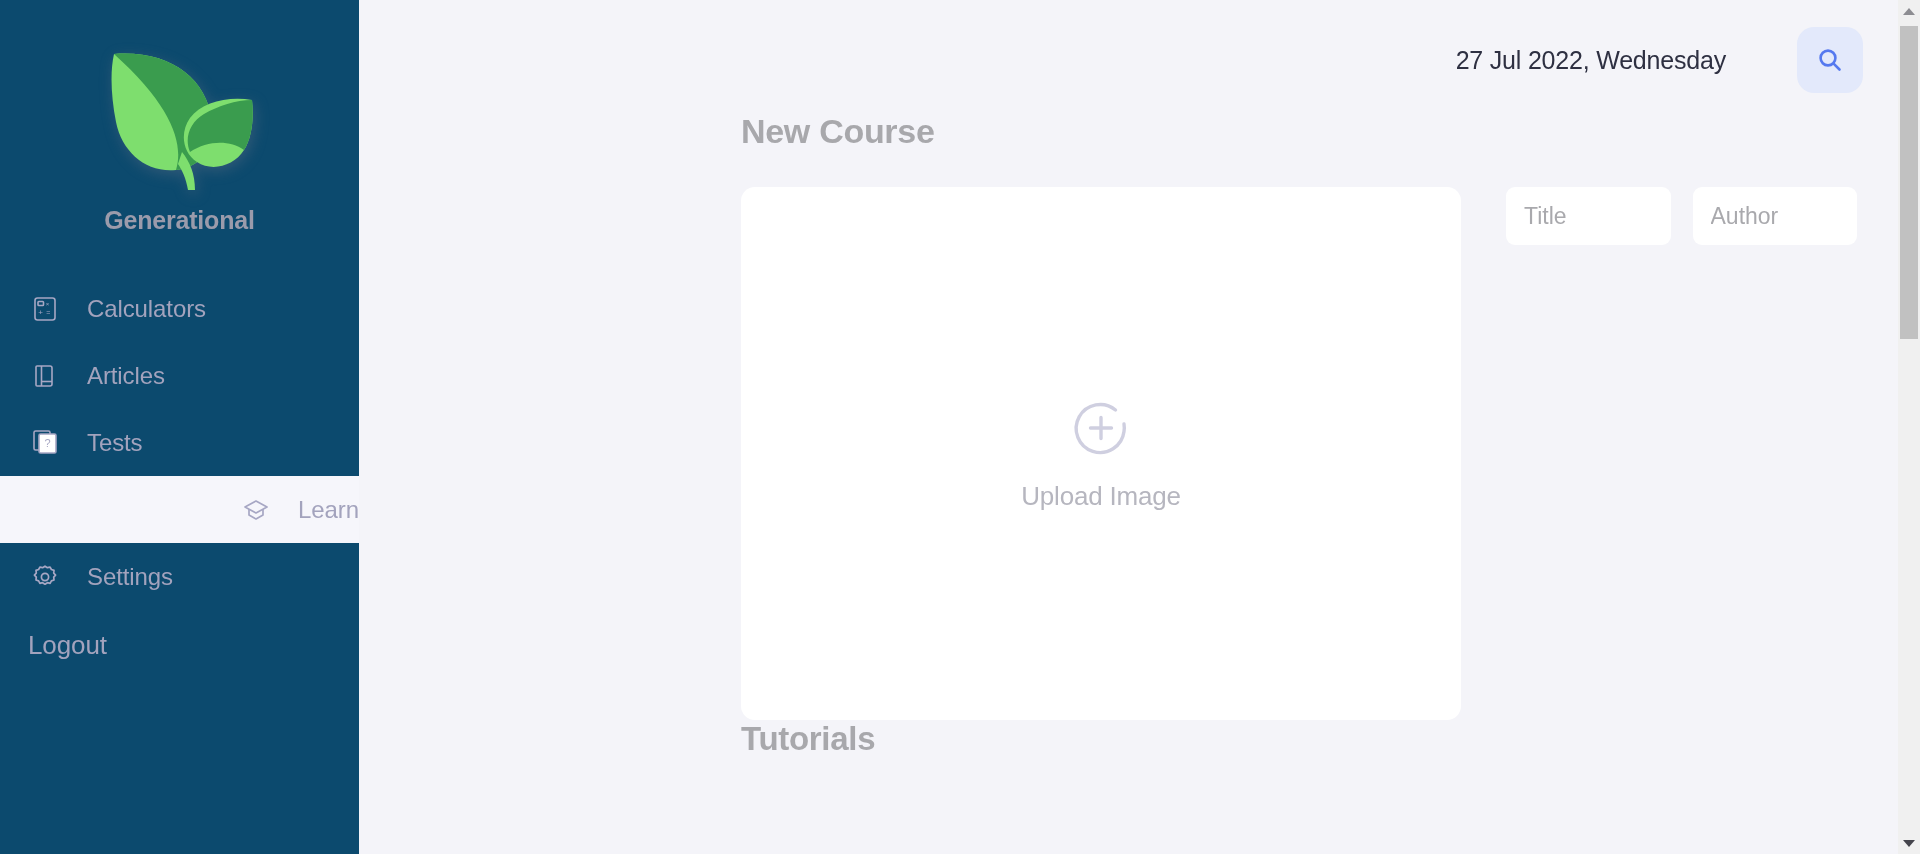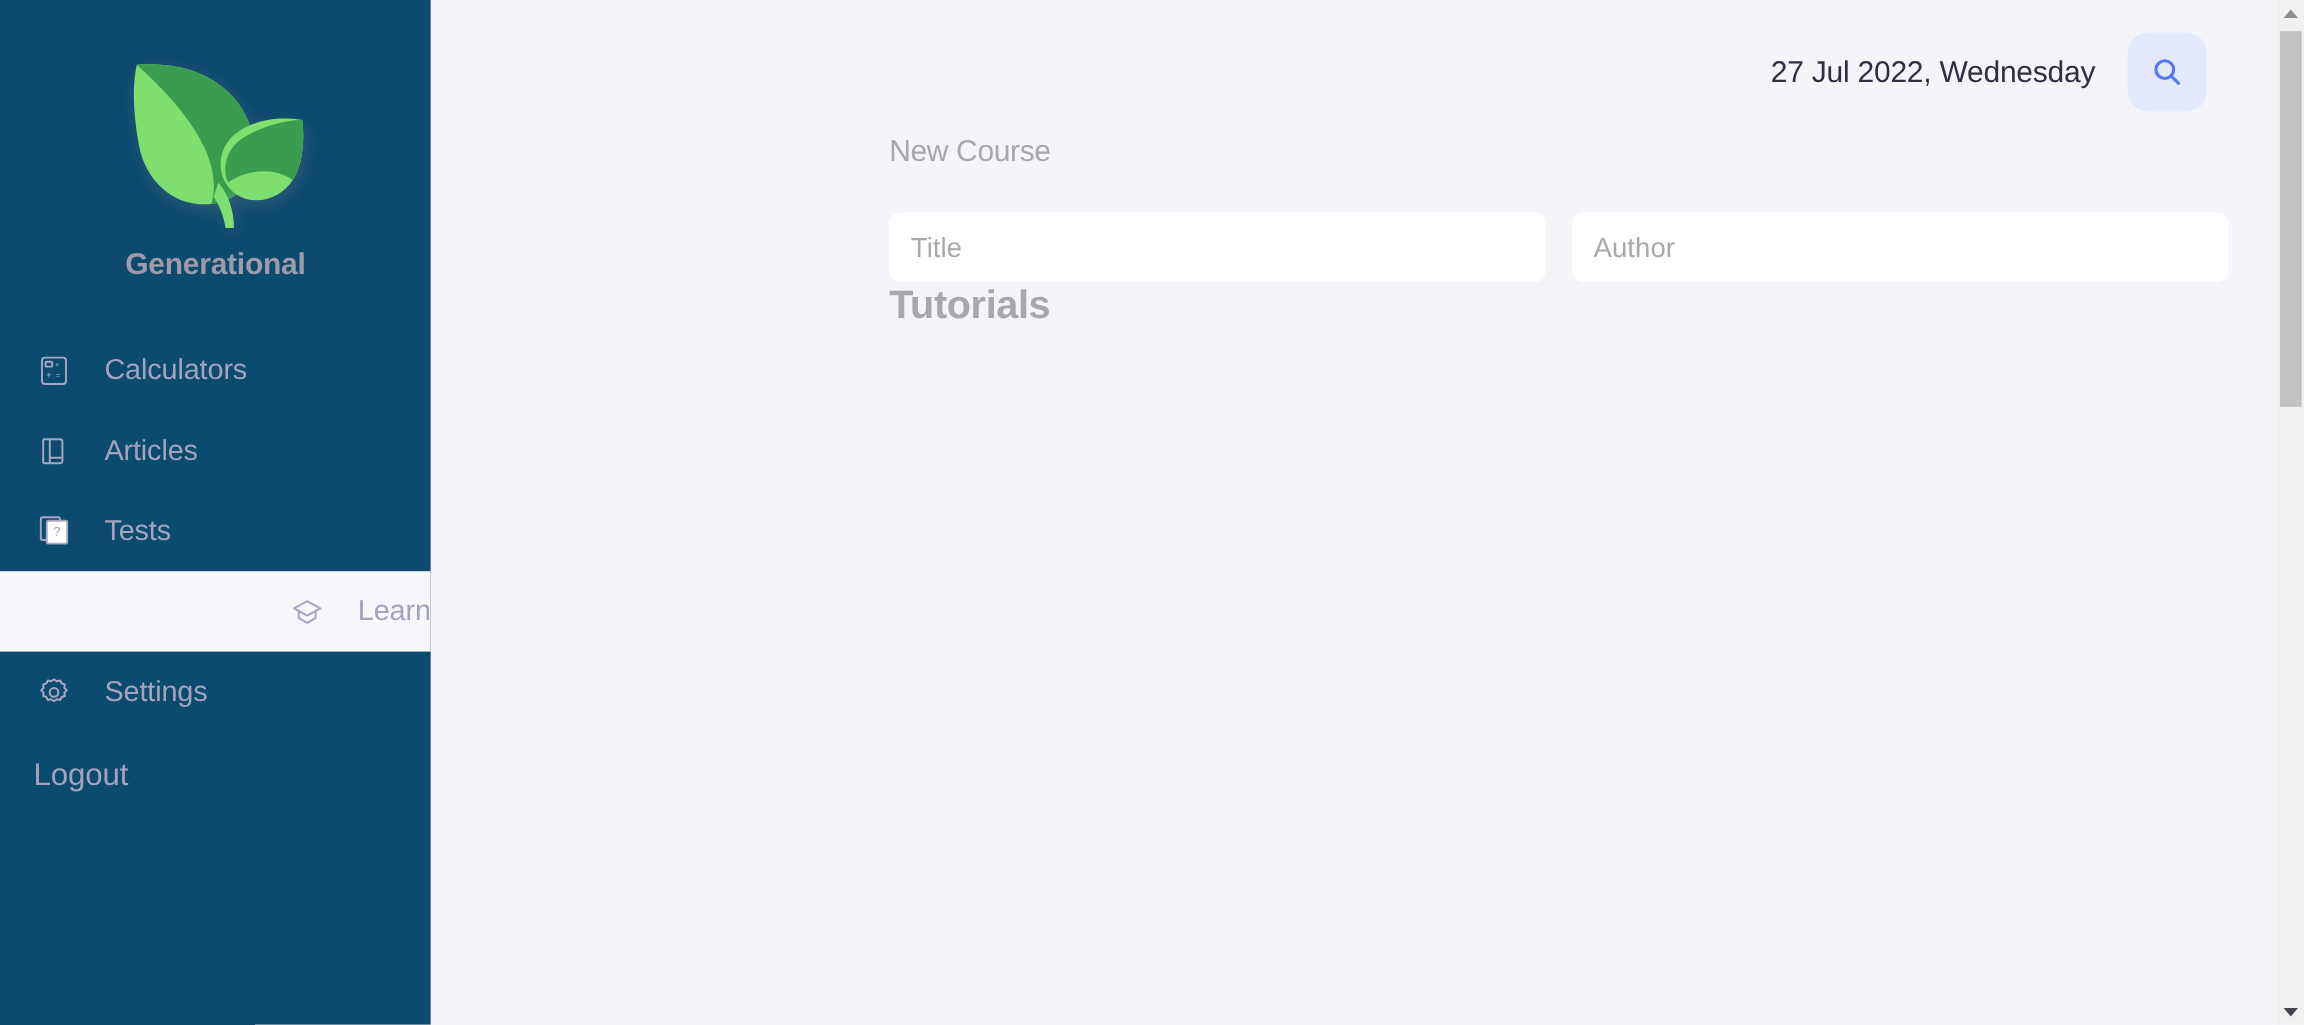--- a/index.html
+++ b/index.html
@@ -108,21 +108,22 @@
     position: relative;
     padding-left: 25px;
     overflow: hidden;
   }
 
   .topbar {
     height: 120px;
     display: flex;
     align-items: center;
     justify-content: flex-end;
-    padding-right: 81px;
+    padding-right: 57px;
+    gap: 44px;
   }
   .date-text {
     font-size: 25px;
     color: #2e3042;
     font-weight: 400;
     letter-spacing: -0.2px;
     margin-right: 27px;
   }
   .search-btn {
     width: 66px;
@@ -132,22 +133,22 @@
     border: none;
     display: flex;
     align-items: center;
     justify-content: center;
     cursor: pointer;
     padding: 0;
   }
   .search-btn svg { display: block; }
 
   .section-title {
-    font-size: 25px;
-    font-weight: normal;
+    font-size: 34px;
+    font-weight: bold;
     color: #a8a8ac;
     letter-spacing: -0.3px;
     padding-left: 357px;
     margin-top: -8px;
   }
 
   .content-row {
     display: flex;
     margin-top: 36px;
     padding-left: 357px;
@@ -332,20 +333,29 @@
             <path d="M18.6 18.6 L24.5 24.5"></path>
           </svg>
         </span>
       </button>
     </div>
 
     <h1 class="section-title">New Course</h1>
 
     <div class="content-row">
 
+      <div class="upload-card">
+        <span class="upload-icon">
+          <svg width="66" height="66" viewBox="0 0 66 66" fill="none" stroke="currentColor" stroke-width="3.4" stroke-linecap="round">
+            <path d="M47.5 15 A24 24 0 1 0 56 36.5 A24 24 0 0 0 56 29"></path>
+            <path d="M33 22.5 v21 M22.5 33 h21"></path>
+          </svg>
+        </span>
+        <div class="upload-label">Upload Image</div>
+      </div>
 
       <div class="fields">
         <input class="field" type="text" placeholder="Title" style="">
         <input class="field" type="text" placeholder="Author" style="">
       </div>
 
     </div>
 
     <h2 class="tutorials-title">Tutorials</h2>
   </main>

